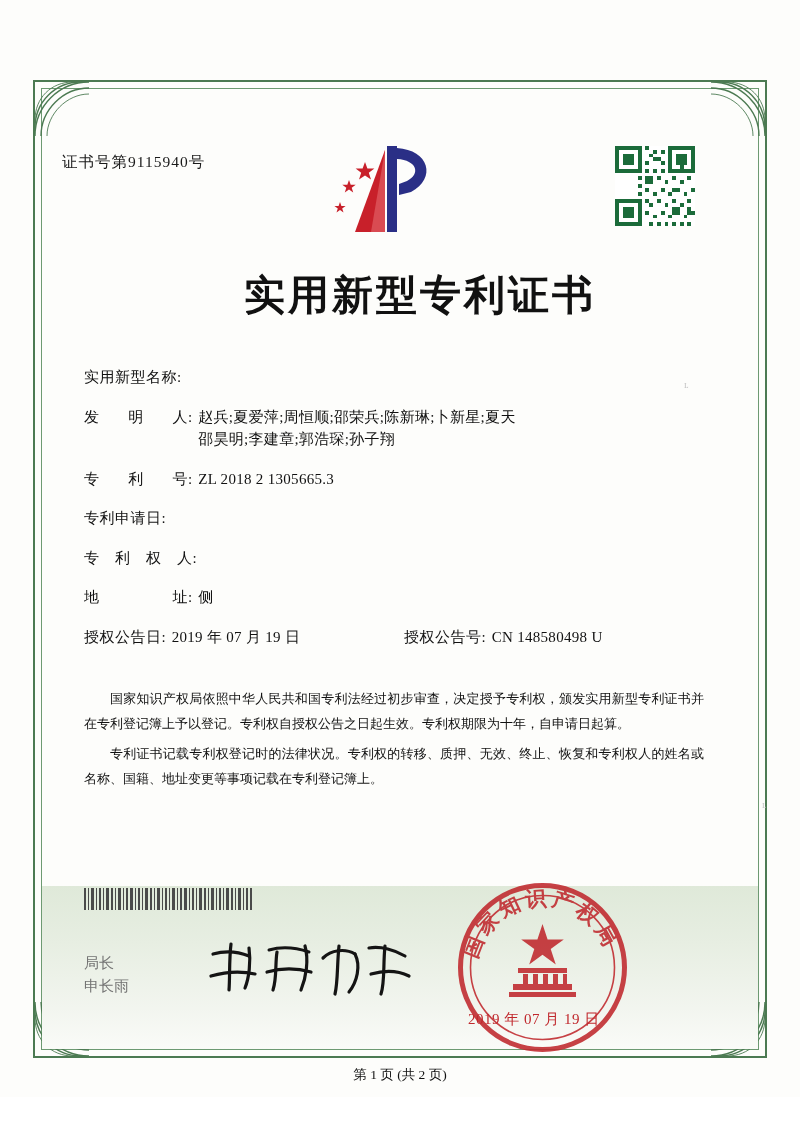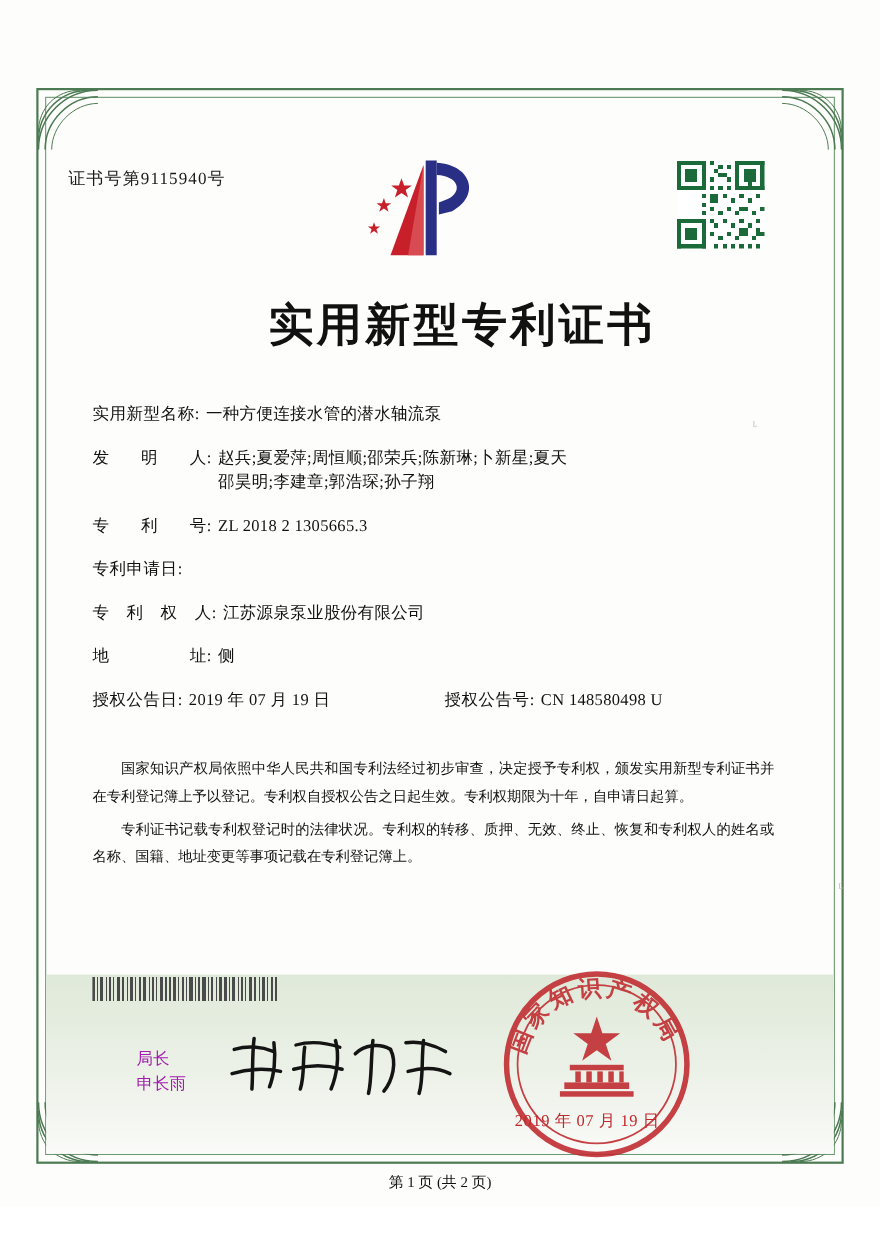--- a/index.html
+++ b/index.html
@@ -173,22 +173,21 @@
     height: 22px;
   }
 
   
   .sig-labels {
     position: absolute;
     left: 84px;
     top: 952px;
     font-size: 15px;
     line-height: 1.5;
-    color: #a21caf;
-    margin-left: 40px;
+    color: #737373;
   }
   .signature {
     position: absolute;
     left: 205px;
     top: 938px;
     width: 210px;
     height: 62px;
   }
 
   
@@ -390,21 +389,20 @@
     </svg>
   </div>
 
   <div class="doc-title">实用新型专利证书</div>
 
   <div class="fields">
 
     <div class="field-row">
       <span class="f-label">实用新型名称</span>
       <span class="f-colon">:</span>
-      <span class="f-value">一种方便连接水管的潜水轴流泵</span>
     </div>
 
     <div class="field-row">
       <span class="f-label spread-name">发　明　人</span>
       <span class="f-colon">:</span>
       <span class="f-value">
         <span>赵兵;夏爱萍;周恒顺;邵荣兵;陈新琳;卜新星;夏天</span>
         <span class="line2">邵昊明;李建章;郭浩琛;孙子翔</span>
       </span>
     </div>
@@ -416,21 +414,20 @@
     </div>
 
     <div class="field-row">
       <span class="f-label">专利申请日</span>
       <span class="f-colon">:</span>
     </div>
 
     <div class="field-row">
       <span class="f-label">专　利　权　人</span>
       <span class="f-colon">:</span>
-      <span class="f-value">江苏源泉泵业股份有限公司</span>
     </div>
 
     <div class="field-row">
       <span class="f-label spread-name">地　　　址</span>
       <span class="f-colon">:</span>
       <span class="f-value">
         <span class="line2">侧</span>
       </span>
     </div>
 

